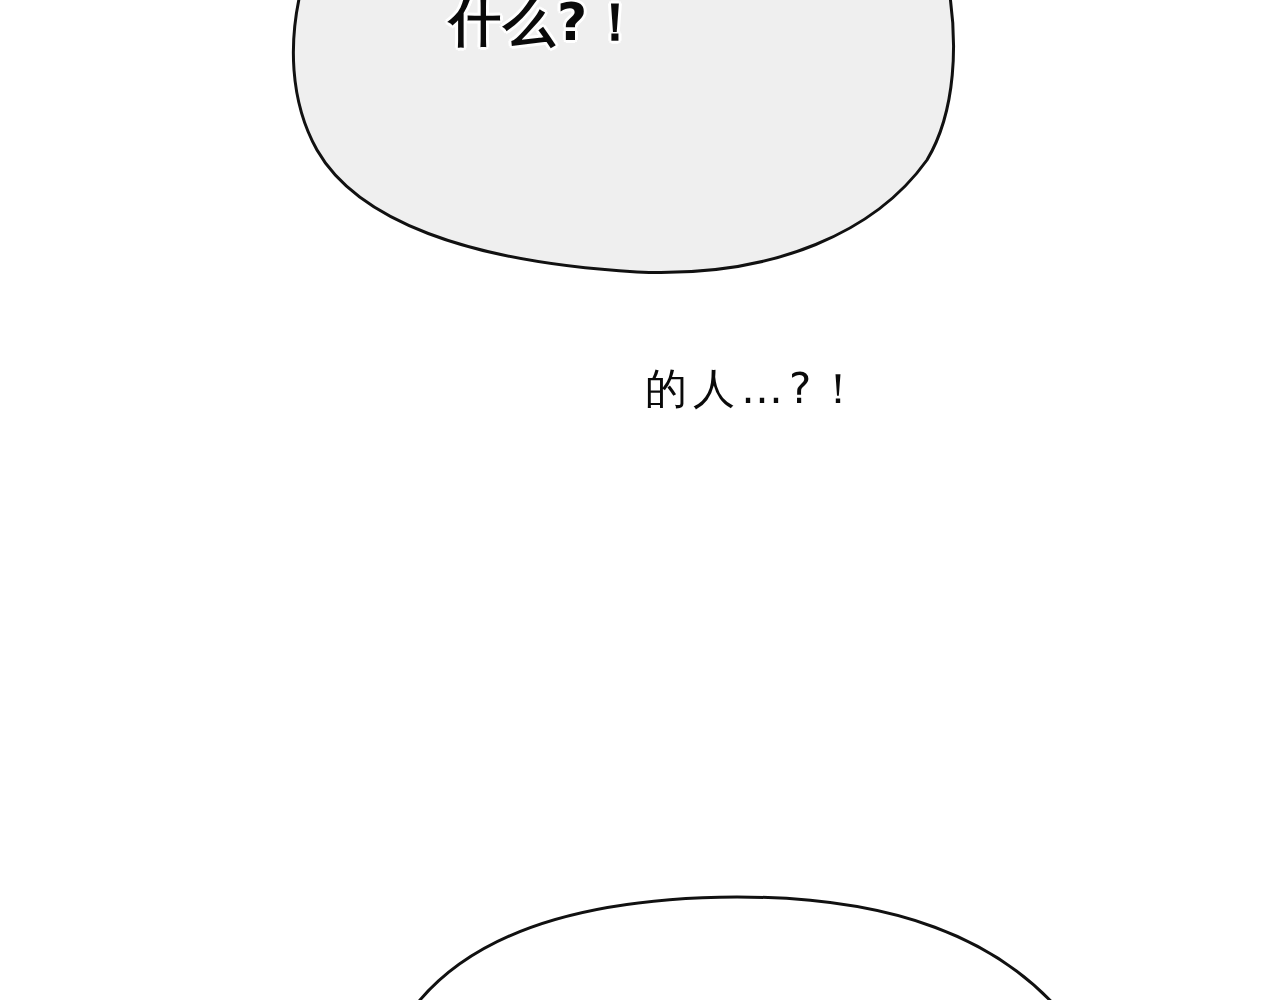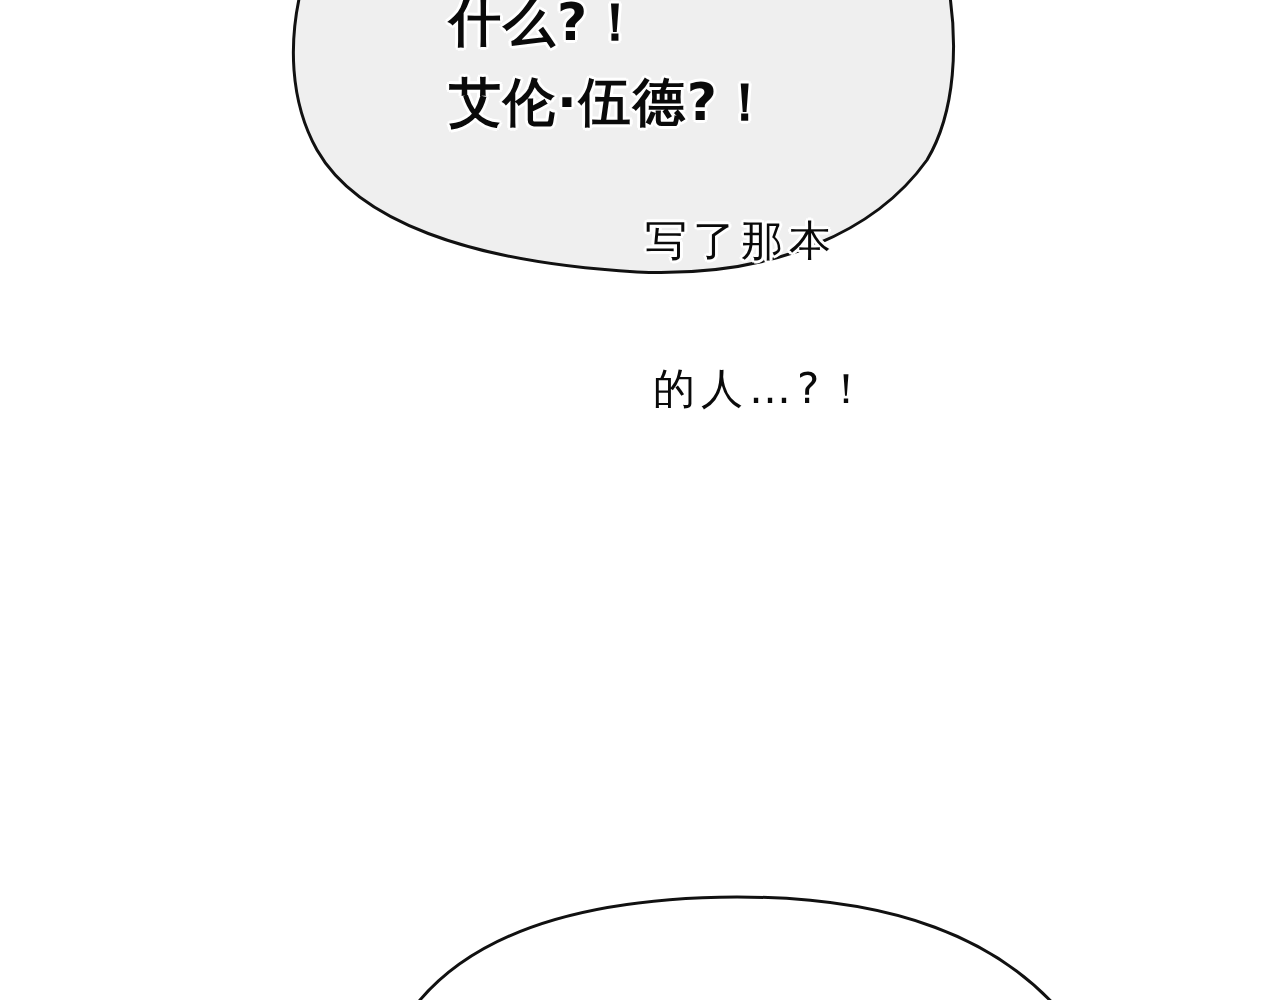--- a/index.html
+++ b/index.html
@@ -62,18 +62,16 @@
              C 340 220, 450 262, 620 272
              C 760 278, 860 230, 910 160
              C 940 110, 940 40, 932 -10 Z" fill="#efefef" stroke="#111111" stroke-width="3"></path>
 
     <path d="M 395 1010
              C 440 950, 530 898, 720 897
              C 880 897, 980 940, 1042 1010 Z" fill="#ffffff" stroke="#111111" stroke-width="3"></path>
   </svg>
 
   <div class="text-line big" style="left:432px; top:-8px;">什么?！</div>
-  <div class="text-line big" style="left:432px; top:72px;">艾伦·伍德?！</div>
 
-  <div class="text-line small" style="left:628px; top:214px;">写了那本</div>
-  <div class="text-line small" style="left:628px; top:362px;margin-left:8px;">的人…?！</div>
+  <div class="text-line small" style="left:628px; top:362px;">的人…?！</div>
 
 </div>
 
 </body></html>

